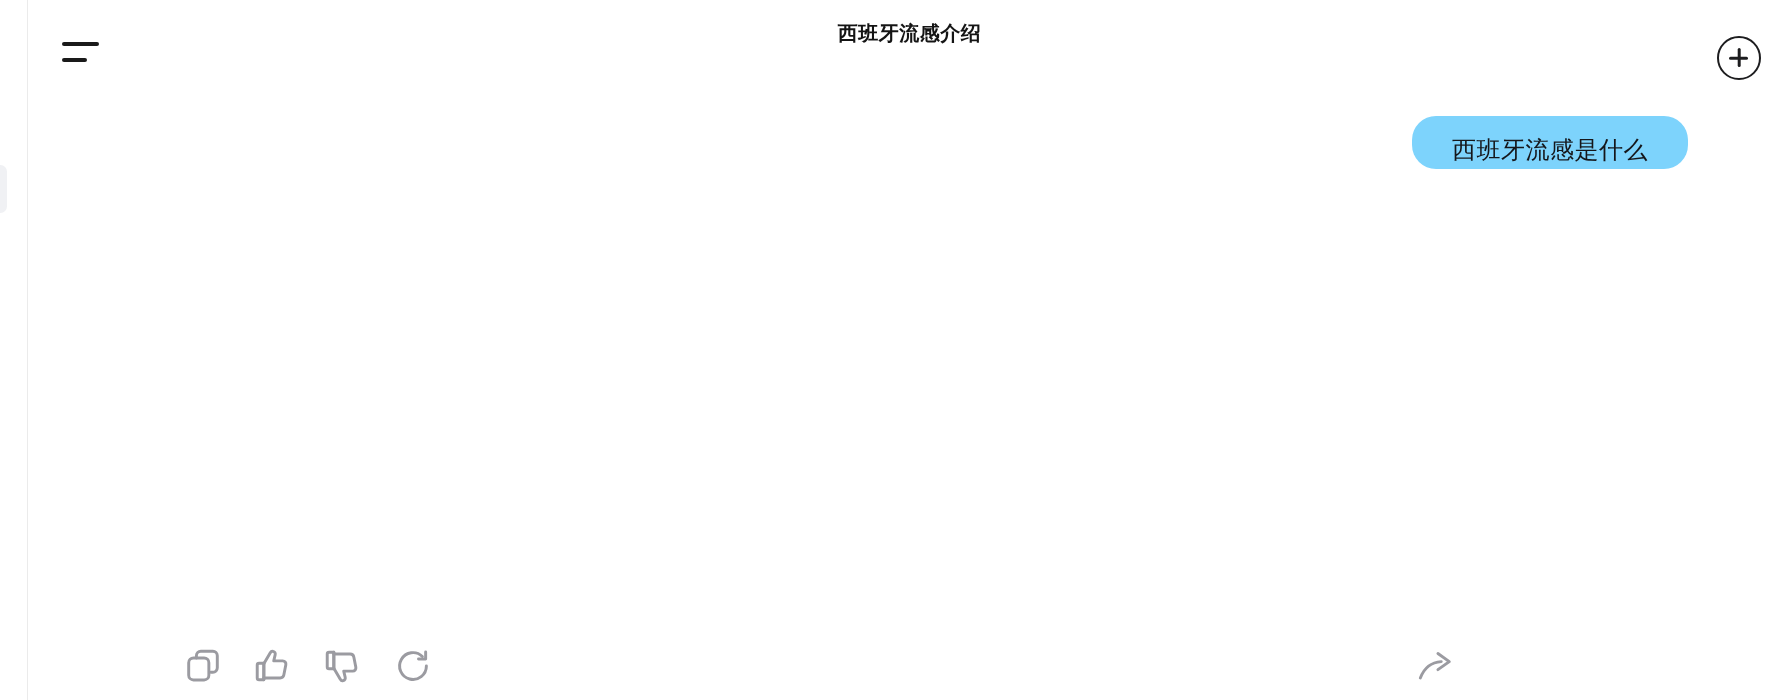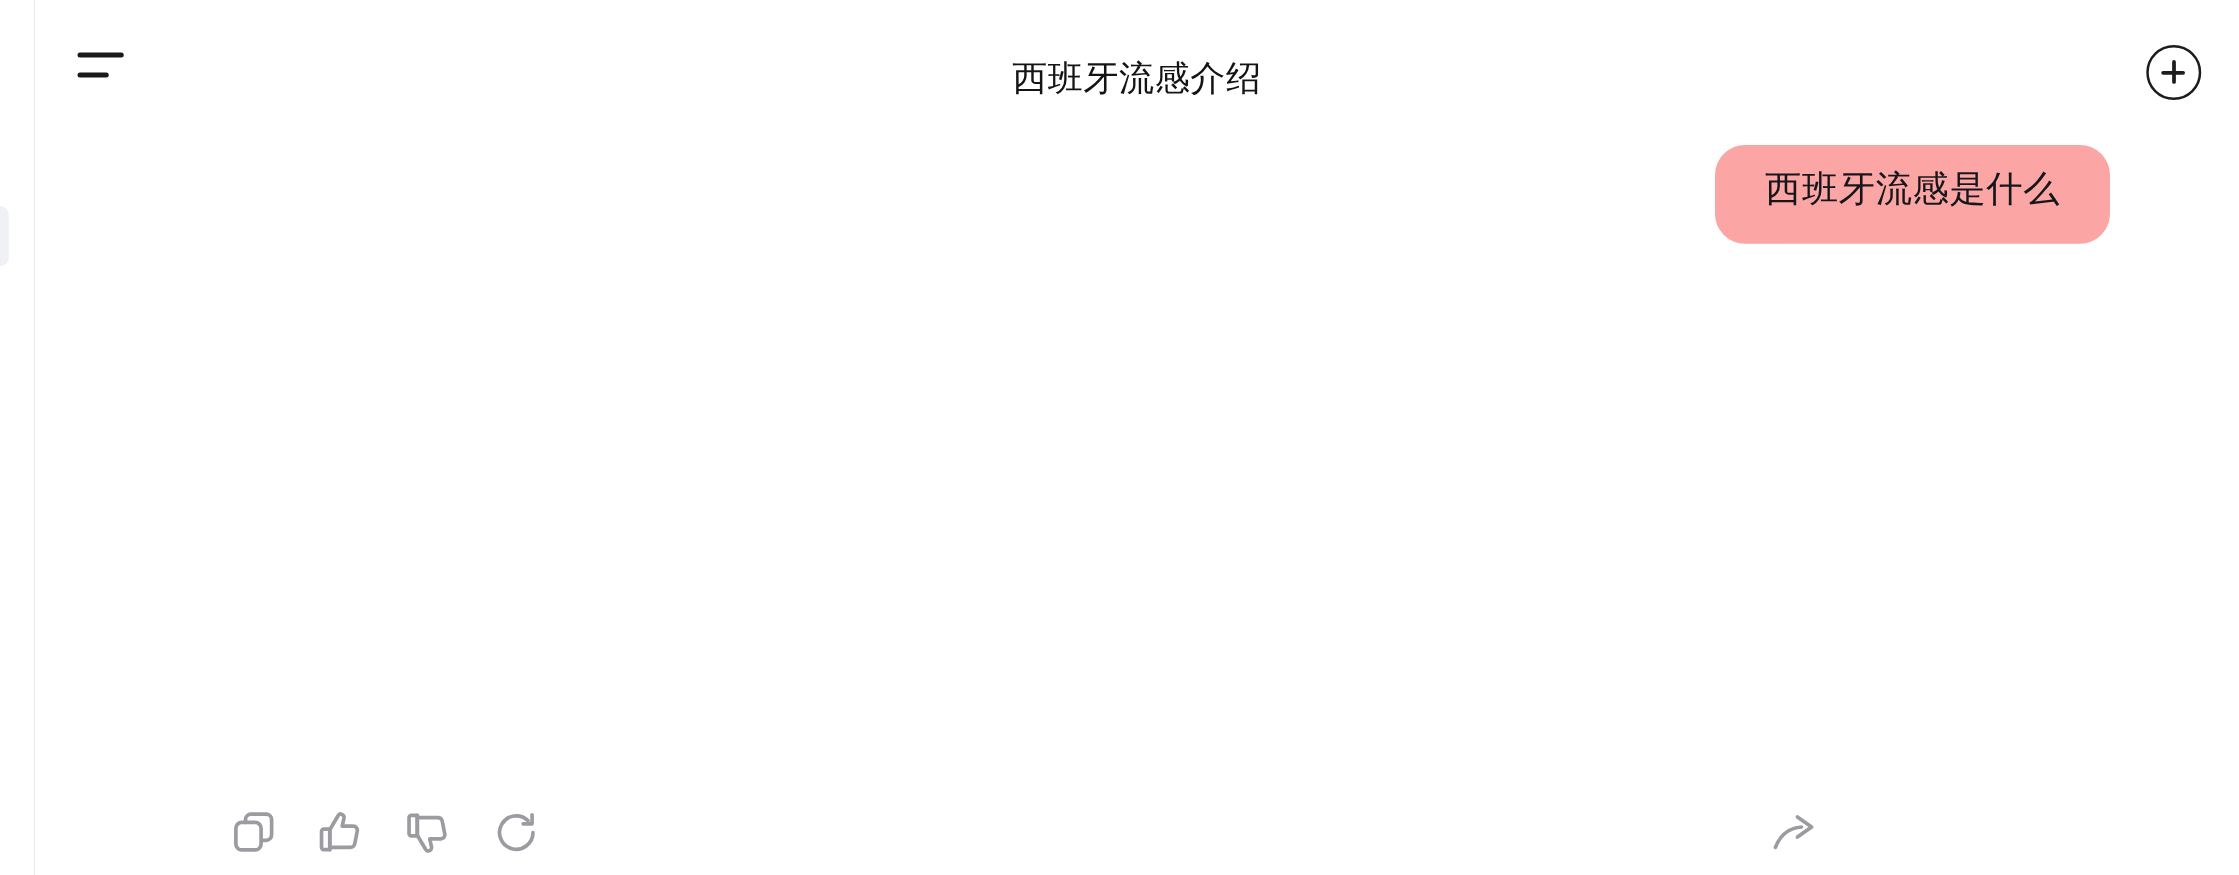--- a/index.html
+++ b/index.html
@@ -65,25 +65,25 @@
     left: 4px;
     height: 4px;
     border-radius: 2px;
     background: #1a1a1a;
   }
   .menu-icon span.l1 { top: 8px; width: 37px; }
   .menu-icon span.l2 { top: 24px; width: 25px; }
   .title {
     position: absolute;
     left: 0;
-    top: 44px;
+    top: 20px;
     width: 1763px;
     text-align: center;
-    font-size: 28px;
-    font-weight: 400;
+    font-size: 20px;
+    font-weight: 700;
     color: #141414;
     letter-spacing: 0.5px;
   }
   .plus-icon {
     position: absolute;
     right: 30px;
     top: 36px;
     width: 44px;
     height: 44px;
     border-radius: 50%;
@@ -114,24 +114,24 @@
     height: 588px;
   }
   .user-row {
     position: absolute;
     right: 103px;
     top: 4px;
     display: flex;
     justify-content: flex-end;
   }
   .user-bubble {
-    background: #fca5a5;
+    background: #7dd3fc;
     border-radius: 24px;
-    padding: 22px 40px 28px 40px;
-    font-size: 29px;
+    padding: 22px 40px 7px 40px;
+    font-size: 24px;
     line-height: 1;
     color: #15161a;
     font-weight: 500;
     letter-spacing: 0.5px;
   }
   .assistant {
     position: absolute;
     left: 135px;
     top: 130px;
     width: 1320px;

